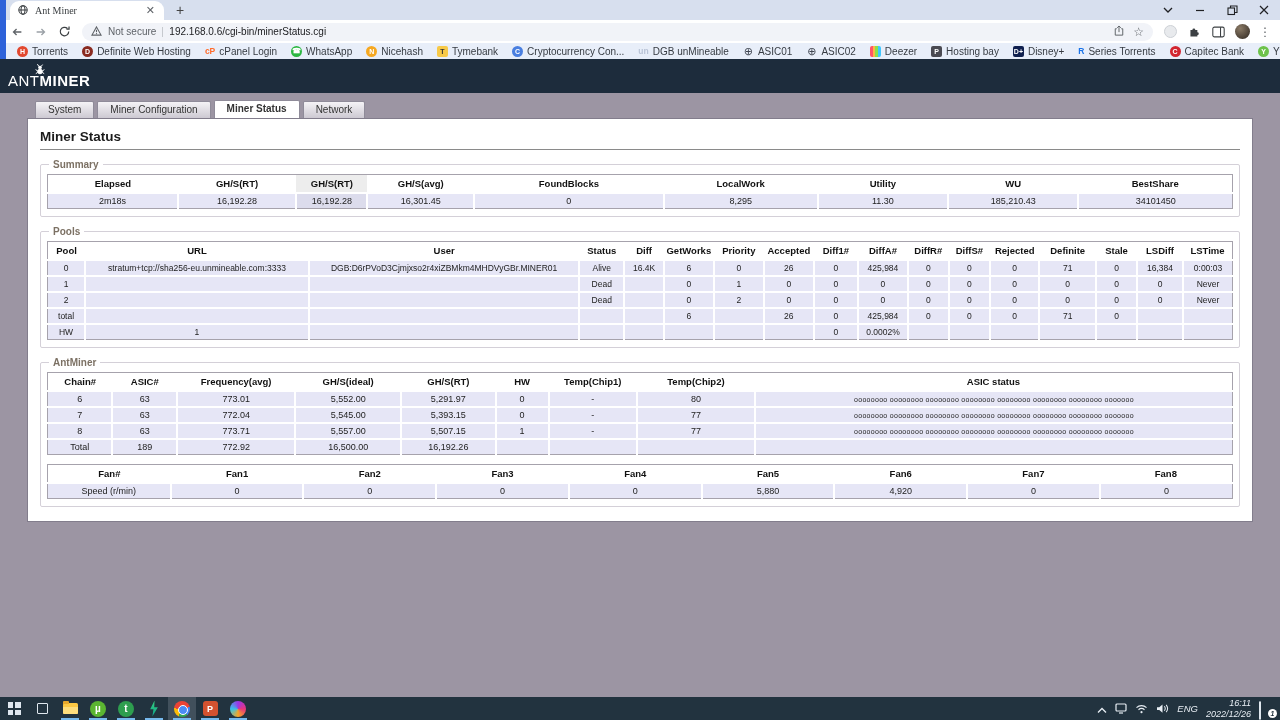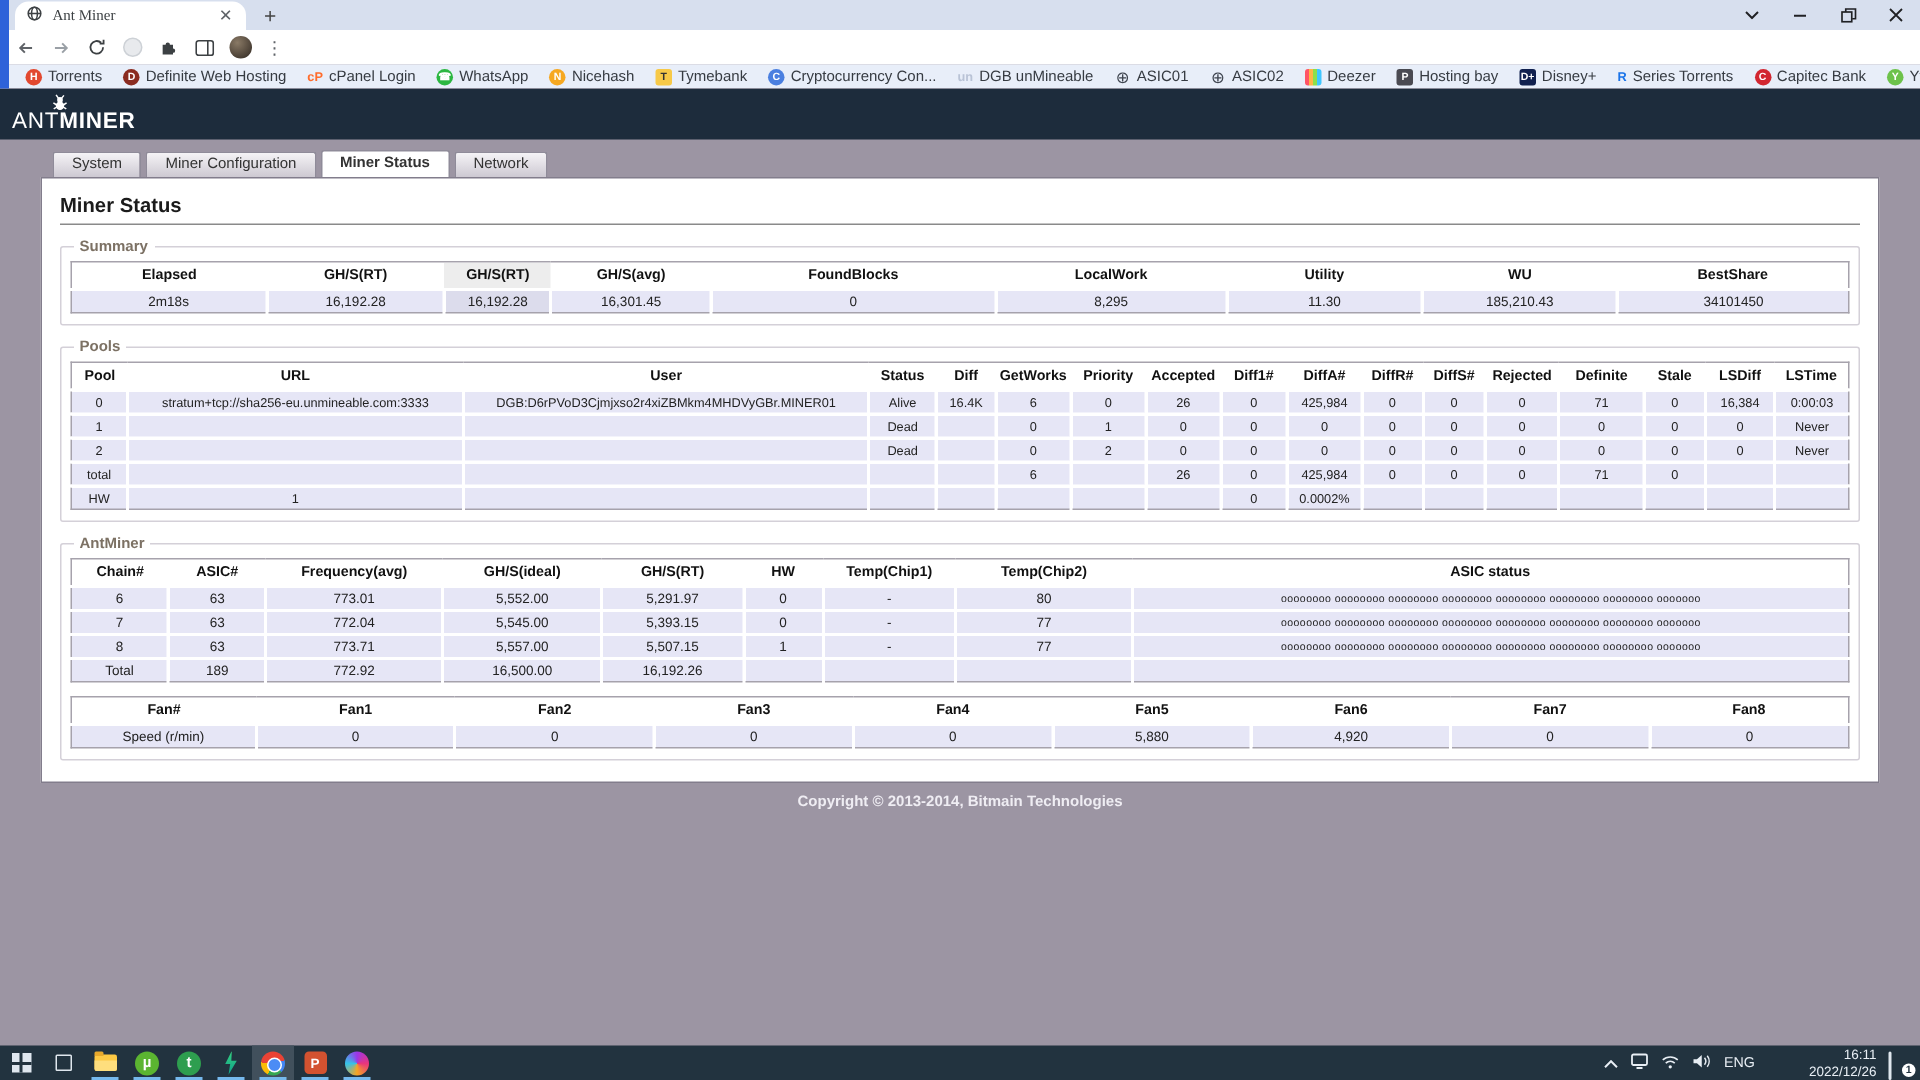--- a/index.html
+++ b/index.html
@@ -97,23 +97,23 @@
   .ic-folder { width:15px; height:11px; background:#fdc944; border-radius:1.5px; position:relative; }
   .ic-folder::before { content:""; position:absolute; top:-2px; left:0; width:6px; height:3px; background:#e8a92c; border-radius:1px 1px 0 0; }
   .ic-folder::after { content:""; position:absolute; left:0; right:0; bottom:0; height:7px; background:#fede7d; border-radius:0 0 1.5px 1.5px; }
   .ic-circle { width:16px; height:16px; border-radius:50%; display:flex; align-items:center; justify-content:center; font-size:10px; font-weight:bold; color:#fff; }
   .ic-bolt { width:11px; height:16px; background:linear-gradient(#35d07f,#0c9f8c); clip-path:polygon(55% 0,15% 55%,45% 55%,35% 100%,85% 42%,52% 42%); }
   .ic-chrome { width:16px; height:16px; border-radius:50%; position:relative;
       background:conic-gradient(from -45deg,#ea4335 0 120deg,#4285f4 0 180deg,#34a853 0 250deg,#fbbc05 0 320deg,#ea4335 0); }
   .ic-chrome::after { content:""; position:absolute; left:4px; top:4px; width:8px; height:8px; border-radius:50%; background:#4b8cf5; border:1.5px solid #fff; }
   .ic-square { width:15px; height:15px; border-radius:3px; display:flex; align-items:center; justify-content:center; font-size:9px; font-weight:bold; color:#fff; }
   .ic-paint { width:16px; height:16px; border-radius:50%; background:conic-gradient(#9b35e8,#e8357c,#f5a623,#35c3e8,#9b35e8); }
-  .tray { margin-left:auto; display:flex; align-items:center; gap:8px; padding-right:5px; color:#e8eef4; }
+  .tray { margin-left:auto; display:flex; align-items:center; gap:8px; padding-right:5px; color:#e8eef4;font-style:italic; }
   .tray-lang { font-size:9.5px; }
-  .tray-clock { text-align:right; font-size:9px; line-height:1.15;margin-left:28px; }
+  .tray-clock { text-align:right; font-size:9px; line-height:1.15; }
   .notif { position:relative; width:16px; height:14px; }
   .notif-bubble { width:13px; height:11px; border:1.2px solid #dfe7ee; border-radius:2px; }
   .notif-badge { position:absolute; right:-2px; bottom:-2px; width:9px; height:9px; border-radius:50%; background:#fff; color:#22333f; font-size:7px; font-weight:bold; display:flex; align-items:center; justify-content:center; }
 </style>
 </head>
 <body>
 
 <div id="screen">
 
   <div class="tabbar">
@@ -167,20 +167,37 @@
         <svg width="14" height="14" viewBox="0 0 16 16">
           <path d="M3 8 H12 M8.5 4.5 L12 8 L8.5 11.5" fill="none" stroke="#9aa0a6" stroke-width="1.5"></path>
         </svg>
       </div>
     <div class="navbtn">
         <svg width="13" height="13" viewBox="0 0 16 16">
           <path d="M13.2 8 a5.2 5.2 0 1 1 -1.6 -3.7" fill="none" stroke="#3c4043" stroke-width="1.5"></path>
           <path d="M13.6 1.8 V5 H10.4" fill="none" stroke="#3c4043" stroke-width="1.5"></path>
         </svg>
       </div>
+    <div class="omnibox">
+      <span><svg width="11" height="10" viewBox="0 0 12 11">
+            <path d="M6 1 L11 10 H1 Z" fill="none" stroke="#5f6368" stroke-width="1.2"></path>
+            <line x1="6" y1="4.2" x2="6" y2="6.8" stroke="#5f6368" stroke-width="1.2"></line>
+            <circle cx="6" cy="8.4" r="0.7" fill="#5f6368"></circle>
+          </svg></span>
+      <span>Not secure</span>
+      <span class="omni-div"></span>
+      <span class="omni-url">192.168.0.6/cgi-bin/minerStatus.cgi</span>
+      <span class="omni-right">
+        <span><svg width="12" height="12" viewBox="0 0 16 16">
+              <path d="M5 5 H3 V13.5 H13 V5 H11" fill="none" stroke="#5f6368" stroke-width="1.3"></path>
+              <path d="M8 9.5 V1.5 M5.5 3.8 L8 1.3 L10.5 3.8" fill="none" stroke="#5f6368" stroke-width="1.3"></path>
+            </svg></span>
+        <span style="font-size:12px;color:#5f6368;line-height:1;">☆</span>
+      </span>
+    </div>
     <div class="navbtn">
         <span class="ext-dim"></span>
       </div>
     <div class="navbtn">
         <svg width="13" height="13" viewBox="0 0 16 16">
           <path d="M3 6 h2.4 a1.8 1.8 0 1 1 3.6 0 H11.5 V9 a1.8 1.8 0 1 1 0 3.6 V14 H3 Z" fill="#3c4043"></path>
         </svg>
       </div>
     <div class="navbtn">
         <svg width="13" height="12" viewBox="0 0 16 14">
@@ -533,21 +550,20 @@
                 <td>5,880</td>
                 <td>4,920</td>
                 <td>0</td>
                 <td>0</td>
               </tr>
             </tbody>
         </table>
       </fieldset>
     </div>
 
-    <div class="copyright">Copyright © 2013-2014, Bitmain Technologies</div>
   </div>
 
   <div class="taskbar">
     <span style="display:flex;align-items:center;height:100%;">
         <div class="tb-btn">
           <div class="ic-start"></div>
         </div>
         <div class="tb-btn">
           <div class="ic-taskview"></div>
         </div>

